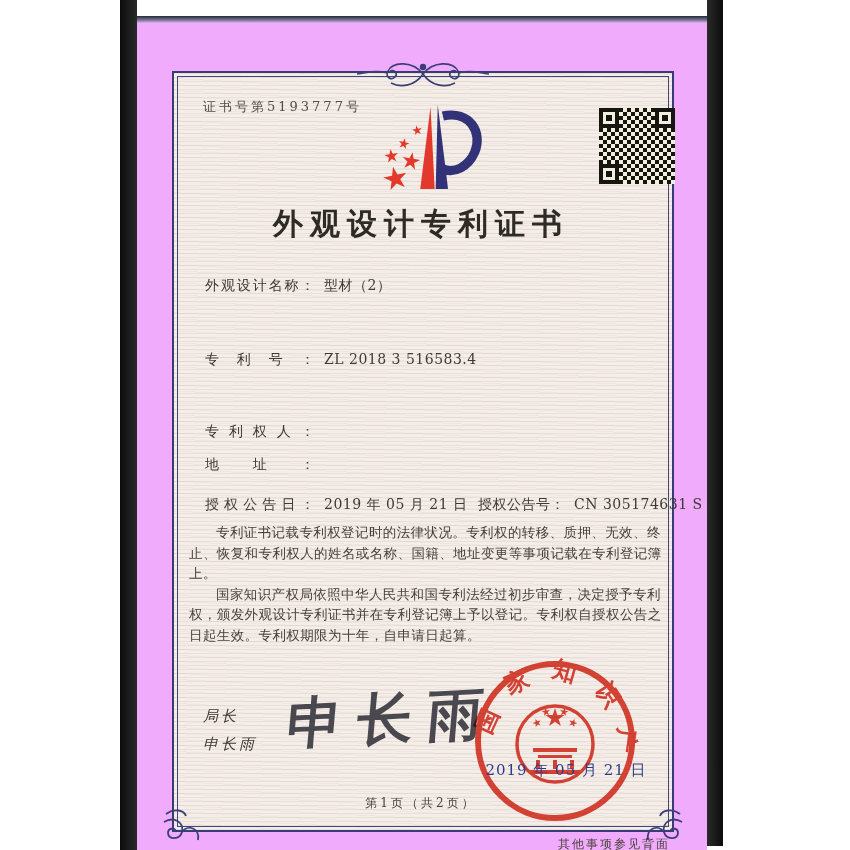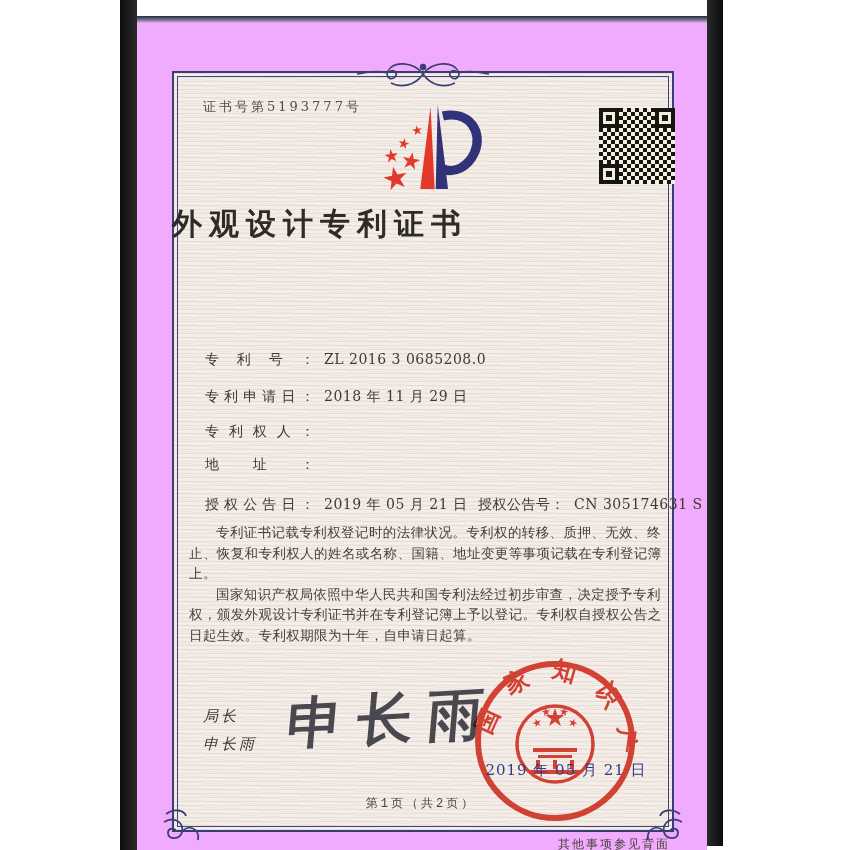--- a/index.html
+++ b/index.html
@@ -27,40 +27,40 @@
   .orn-bl{left:-14px;bottom:-14px;width:44px;height:44px;}
   .orn-br{right:-14px;bottom:-14px;width:44px;height:44px;transform:scaleX(-1);}
 
   .cert-no{left:66px;top:82px;font-size:13px;color:#524c45;letter-spacing:3px;}
   .logo{left:238px;top:86px;width:108px;height:96px;}
   .qr{left:462px;top:92px;width:76px;height:76px;background:repeating-conic-gradient(#17150f 0% 25%, #f3efde 0% 50%) 0 0 / 8px 8px;}
   .finder{position:absolute;width:20px;height:20px;border:4px solid #17150f;background:#f3efde;box-sizing:border-box;}
   .finder::after{content:"";position:absolute;left:3px;top:3px;width:6px;height:6px;background:#17150f;}
   .f-tl{left:0;top:0;} .f-tr{right:0;top:0;} .f-bl{left:0;bottom:0;}
 
-  .title{left:35px;top:188px;width:498px;text-align:left;font-size:30px;font-weight:bold;letter-spacing:7px;color:#2e2a26;}
+  .title{left:35px;top:188px;width:498px;text-align:center;font-size:30px;font-weight:bold;letter-spacing:7px;color:#2e2a26;}
 
   .frow{left:68px;display:flex;font-size:14px;color:#3e3932;letter-spacing:.5px;line-height:19px;}
   .flabel{flex:0 0 110px;text-align:justify;text-align-last:justify;}
   .fvalue{margin-left:9px;max-width:358px;}
   .r1{top:260px}.r2{top:297px}.r3{top:334px}.r4{top:371px}.r5{top:406px}.r6{top:439px}
   .rg1{top:479px}.rg2{top:479px;left:341px;}
   .rg2 .flabel{flex:0 0 auto;text-align:right;text-align-last:left;}
 
   .paras{left:52px;top:506px;width:480px;font-size:13.5px;line-height:20.5px;color:#47413a;}
   .paras p{margin:0;text-indent:2em;letter-spacing:.4px;}
 
   .signer{left:66px;top:686px;font-size:15px;color:#3c3731;letter-spacing:3px;line-height:28px;font-style:italic;}
   .signature{left:150px;top:664px;width:280px;font-size:56px;color:#33333b;opacity:.88;
     letter-spacing:14px;font-weight:600;transform:rotate(-3deg) skewX(-8deg);}
 
   .seal{left:333px;top:640px;width:170px;height:170px;opacity:.93;mix-blend-mode:multiply;}
   .seal-date{left:339px;top:745px;width:180px;text-align:center;font-size:15px;color:#2e3c86;letter-spacing:1px;z-index:3;}
 
-  .page-info{left:35px;top:779px;width:498px;text-align:center;font-size:12px;letter-spacing:3px;color:#48423b;font-family:Liberation Mono, monospace;}
+  .page-info{left:35px;top:779px;width:498px;text-align:center;font-size:12px;letter-spacing:3px;color:#48423b;}
   .footer-note{left:35px;top:820px;width:498px;text-align:right;font-size:12px;letter-spacing:2px;color:#4a443c;font-family:Liberation Serif, serif;}
 </style>
 </head>
 <body>
 
 <div id="scan">
   <div class="abs band-left"></div>
   <div class="abs band-right"></div>
 
   <div class="abs paper">
@@ -111,27 +111,27 @@
     </svg>
 
     <div class="abs qr">
       <div class="finder f-tl"></div>
       <div class="finder f-tr"></div>
       <div class="finder f-bl"></div>
     </div>
 
     <div class="abs title">外观设计专利证书</div>
 
+    <div class="abs frow r1">
+      <span class="flabel">外观设计名称：</span>
+      <span class="fvalue">型材（2）</span>
+    </div>
     <div class="abs frow r3">
       <span class="flabel">专利号：</span>
-      <span class="fvalue">ZL 2016 3 0685208.0</span>
-    </div>
-    <div class="abs frow r4">
-      <span class="flabel">专利申请日：</span>
-      <span class="fvalue">2018 年 11 月 29 日</span>
+      <span class="fvalue">ZL 2018 3 516583.4</span>
     </div>
     <div class="abs frow r5">
       <span class="flabel">专利权人：</span>
     </div>
     <div class="abs frow r6">
       <span class="flabel">地址：</span>
     </div>
     <div class="abs frow rg1">
       <span class="flabel">授权公告日：</span>
       <span class="fvalue">2019 年 05 月 21 日</span>

